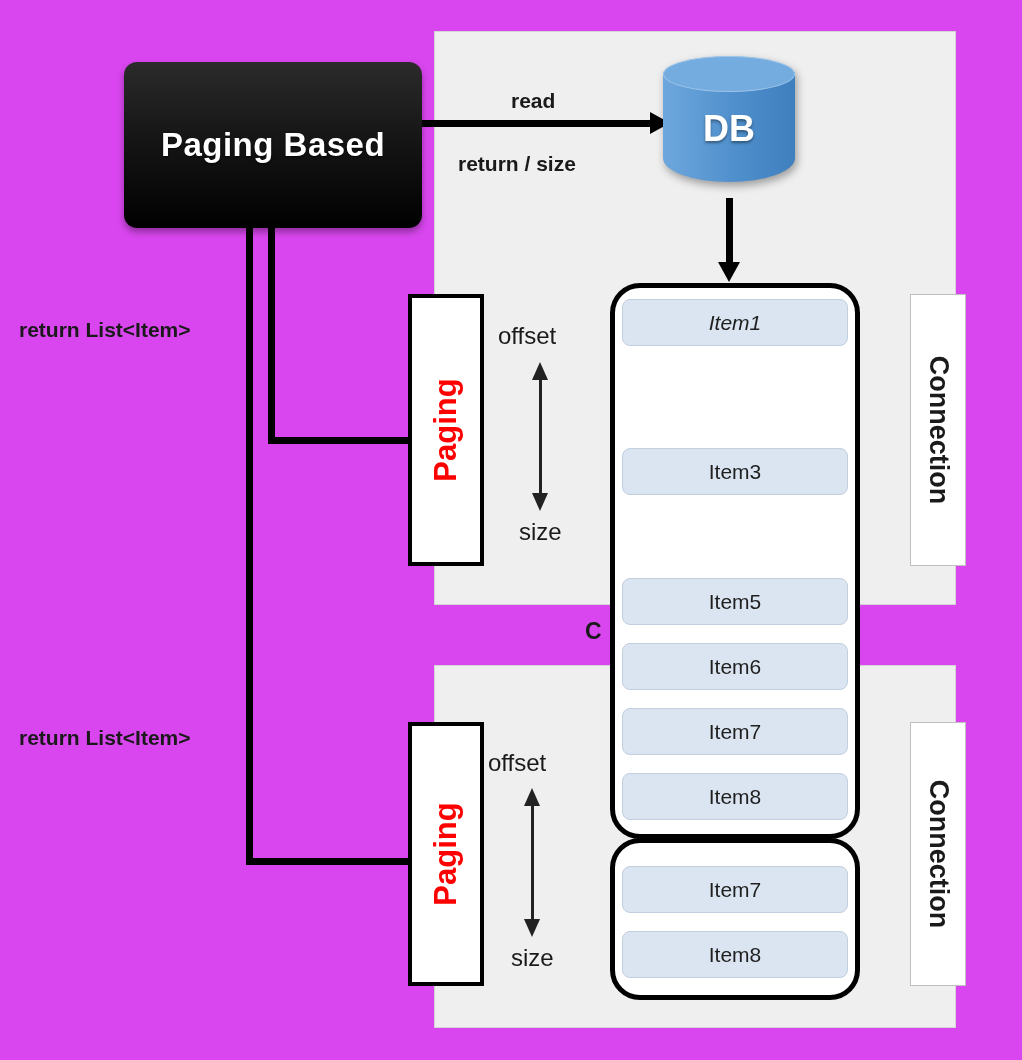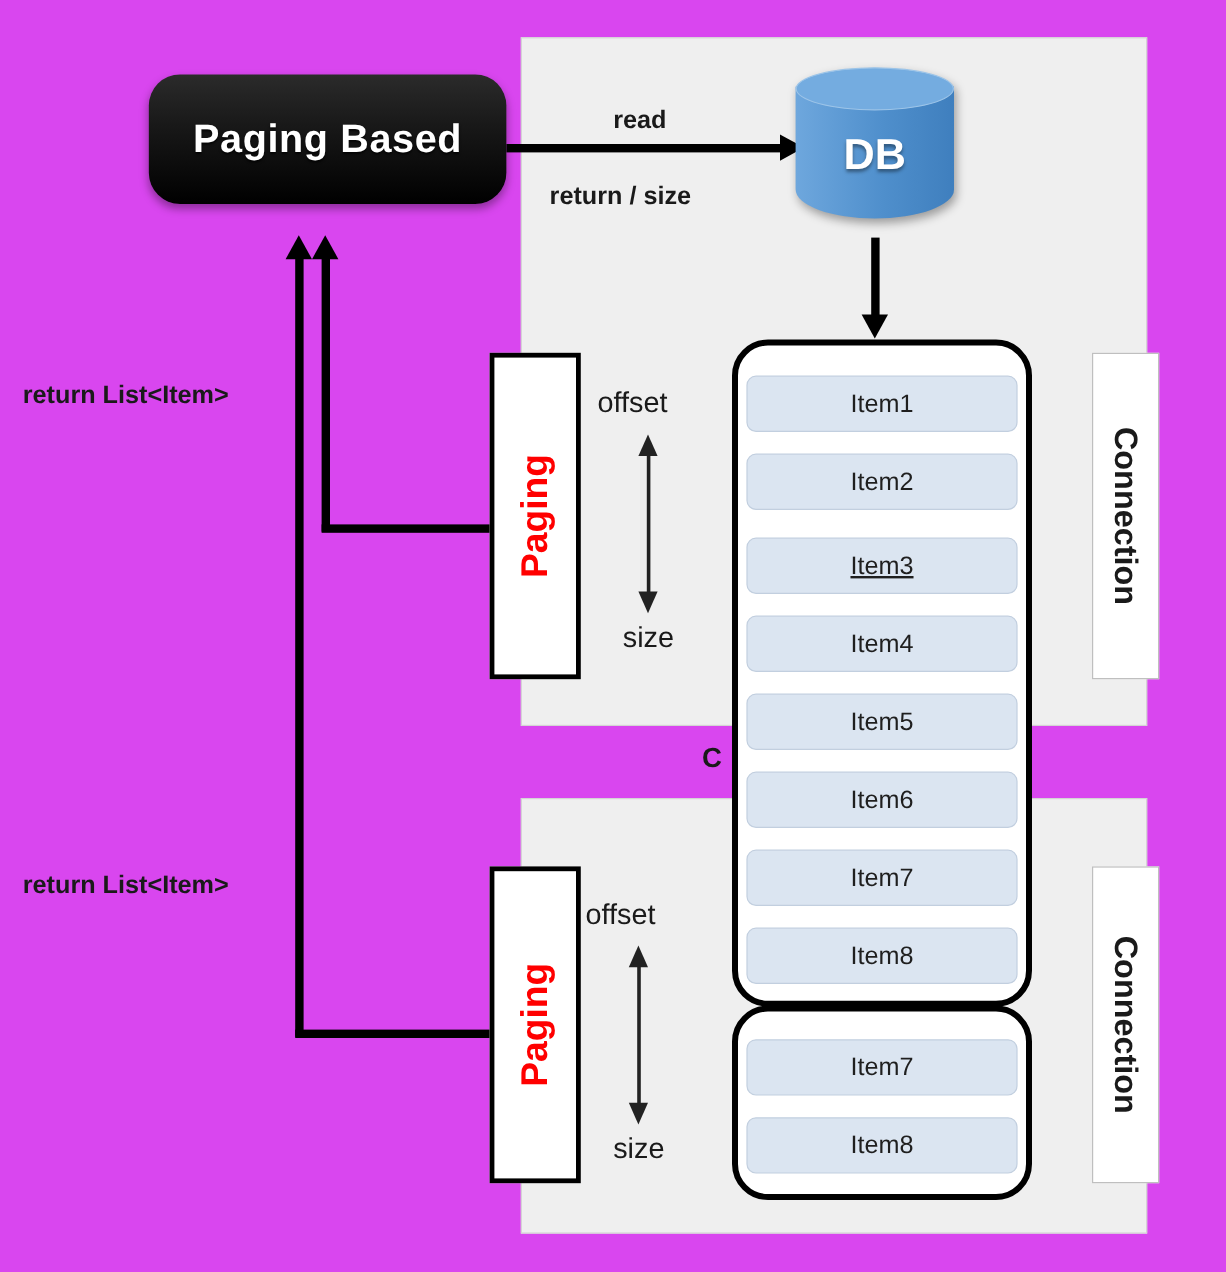--- a/index.html
+++ b/index.html
@@ -25,22 +25,22 @@
     border: 1px solid #d4d4d4;
     box-sizing: border-box;
   }
   #panel-top    { left: 434px; top: 31px;  width: 522px; height: 574px; }
   #panel-bottom { left: 434px; top: 665px; width: 522px; height: 363px; }
 
   
   #paging-based {
     position: absolute;
     left: 124px; top: 62px;
-    width: 298px; height: 108px;
-    border-radius: 26px;
+    width: 298px; height: 166px;
+    border-radius: 13px;
     background: linear-gradient(180deg,#2b2b2b 0%, #191919 38%, #000000 100%);
     box-shadow: 0 4px 7px rgba(0,0,0,.35);
     display: flex; align-items: center; justify-content: center;
   }
   #paging-based .label {
     color: #ffffff;
     font-size: 33px;
     font-weight: bold;
     letter-spacing: .5px;
     text-shadow: 0 1px 2px rgba(0,0,0,.8);
@@ -250,24 +250,22 @@
 
   <div class="flabel plain-lbl" style="left:488px; top:749px;">offset</div>
   <div class="ln-thin" style="left:531px; top:797px; width:3px; height:133px;"></div>
   <div class="arrowhead-up-sm" style="left:524px; top:788px;"></div>
   <div class="arrowhead-down-sm" style="left:524px; top:919px;"></div>
   <div class="flabel plain-lbl" style="left:511px; top:944px;">size</div>
 
   <div class="item-container" id="item-container-b"></div>
   <div class="item-container" id="item-container-a"></div>
 
-  <div class="item-pill" style="top:313px;">Item1</div>
-  <div class="item-pill" style="top:378px;">Item2</div>
-  <div class="item-pill" style="top:448px;text-decoration:underline;">Item3</div>
-  <div class="item-pill" style="top:513px;">Item4</div>
+  <div class="item-pill" style="top:299px;font-style:italic;">Item1</div>
+  <div class="item-pill" style="top:448px;">Item3</div>
   <div class="item-pill" style="top:578px;">Item5</div>
   <div class="item-pill" style="top:643px;">Item6</div>
   <div class="item-pill" style="top:708px;">Item7</div>
   <div class="item-pill" style="top:773px;">Item8</div>
 
   <div class="item-pill" style="top:866px;">Item7</div>
   <div class="item-pill" style="top:931px;">Item8</div>
 
   <div class="connection-box" id="connection-box-top">
     <span class="vtext">Connection</span>

